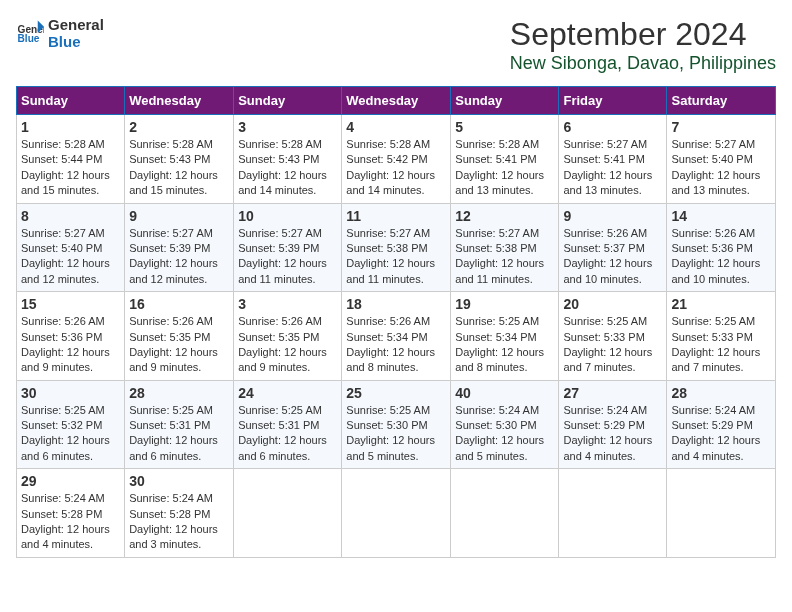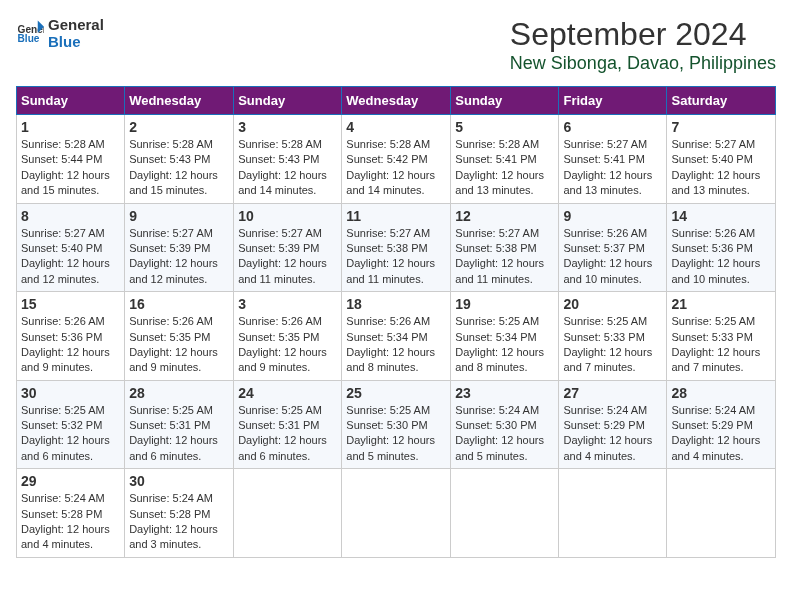--- a/index.html
+++ b/index.html
@@ -215,21 +215,21 @@
         </td>
         <td>
           <div class="cell-day">24</div>
         <div class="cell-info">Sunrise: 5:25 AM<br>Sunset: 5:31 PM<br>Daylight: 12 hours and 6 minutes.</div>
         </td>
         <td>
           <div class="cell-day">25</div>
         <div class="cell-info">Sunrise: 5:25 AM<br>Sunset: 5:30 PM<br>Daylight: 12 hours and 5 minutes.</div>
         </td>
         <td>
-          <div class="cell-day">23</div>
+          <div class="cell-day">40</div>
         <div class="cell-info">Sunrise: 5:24 AM<br>Sunset: 5:30 PM<br>Daylight: 12 hours and 5 minutes.</div>
         </td>
         <td>
           <div class="cell-day">27</div>
         <div class="cell-info">Sunrise: 5:24 AM<br>Sunset: 5:29 PM<br>Daylight: 12 hours and 4 minutes.</div>
         </td>
         <td>
           <div class="cell-day">28</div>
         <div class="cell-info">Sunrise: 5:24 AM<br>Sunset: 5:29 PM<br>Daylight: 12 hours and 4 minutes.</div>
         </td>

